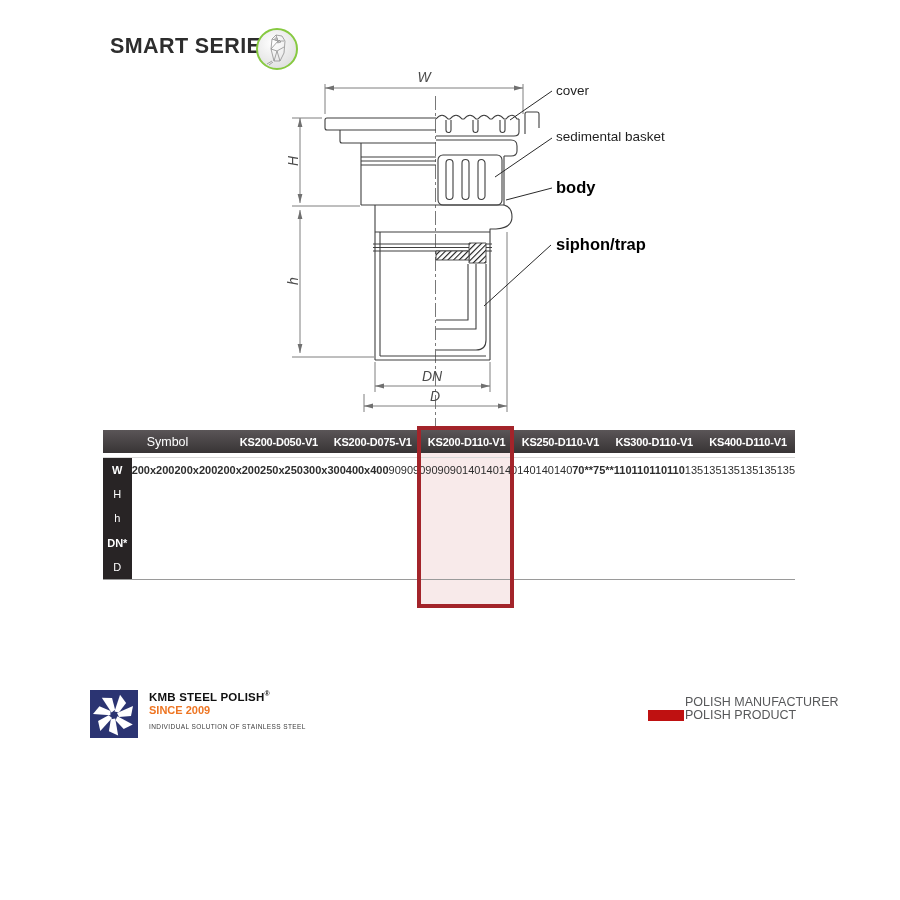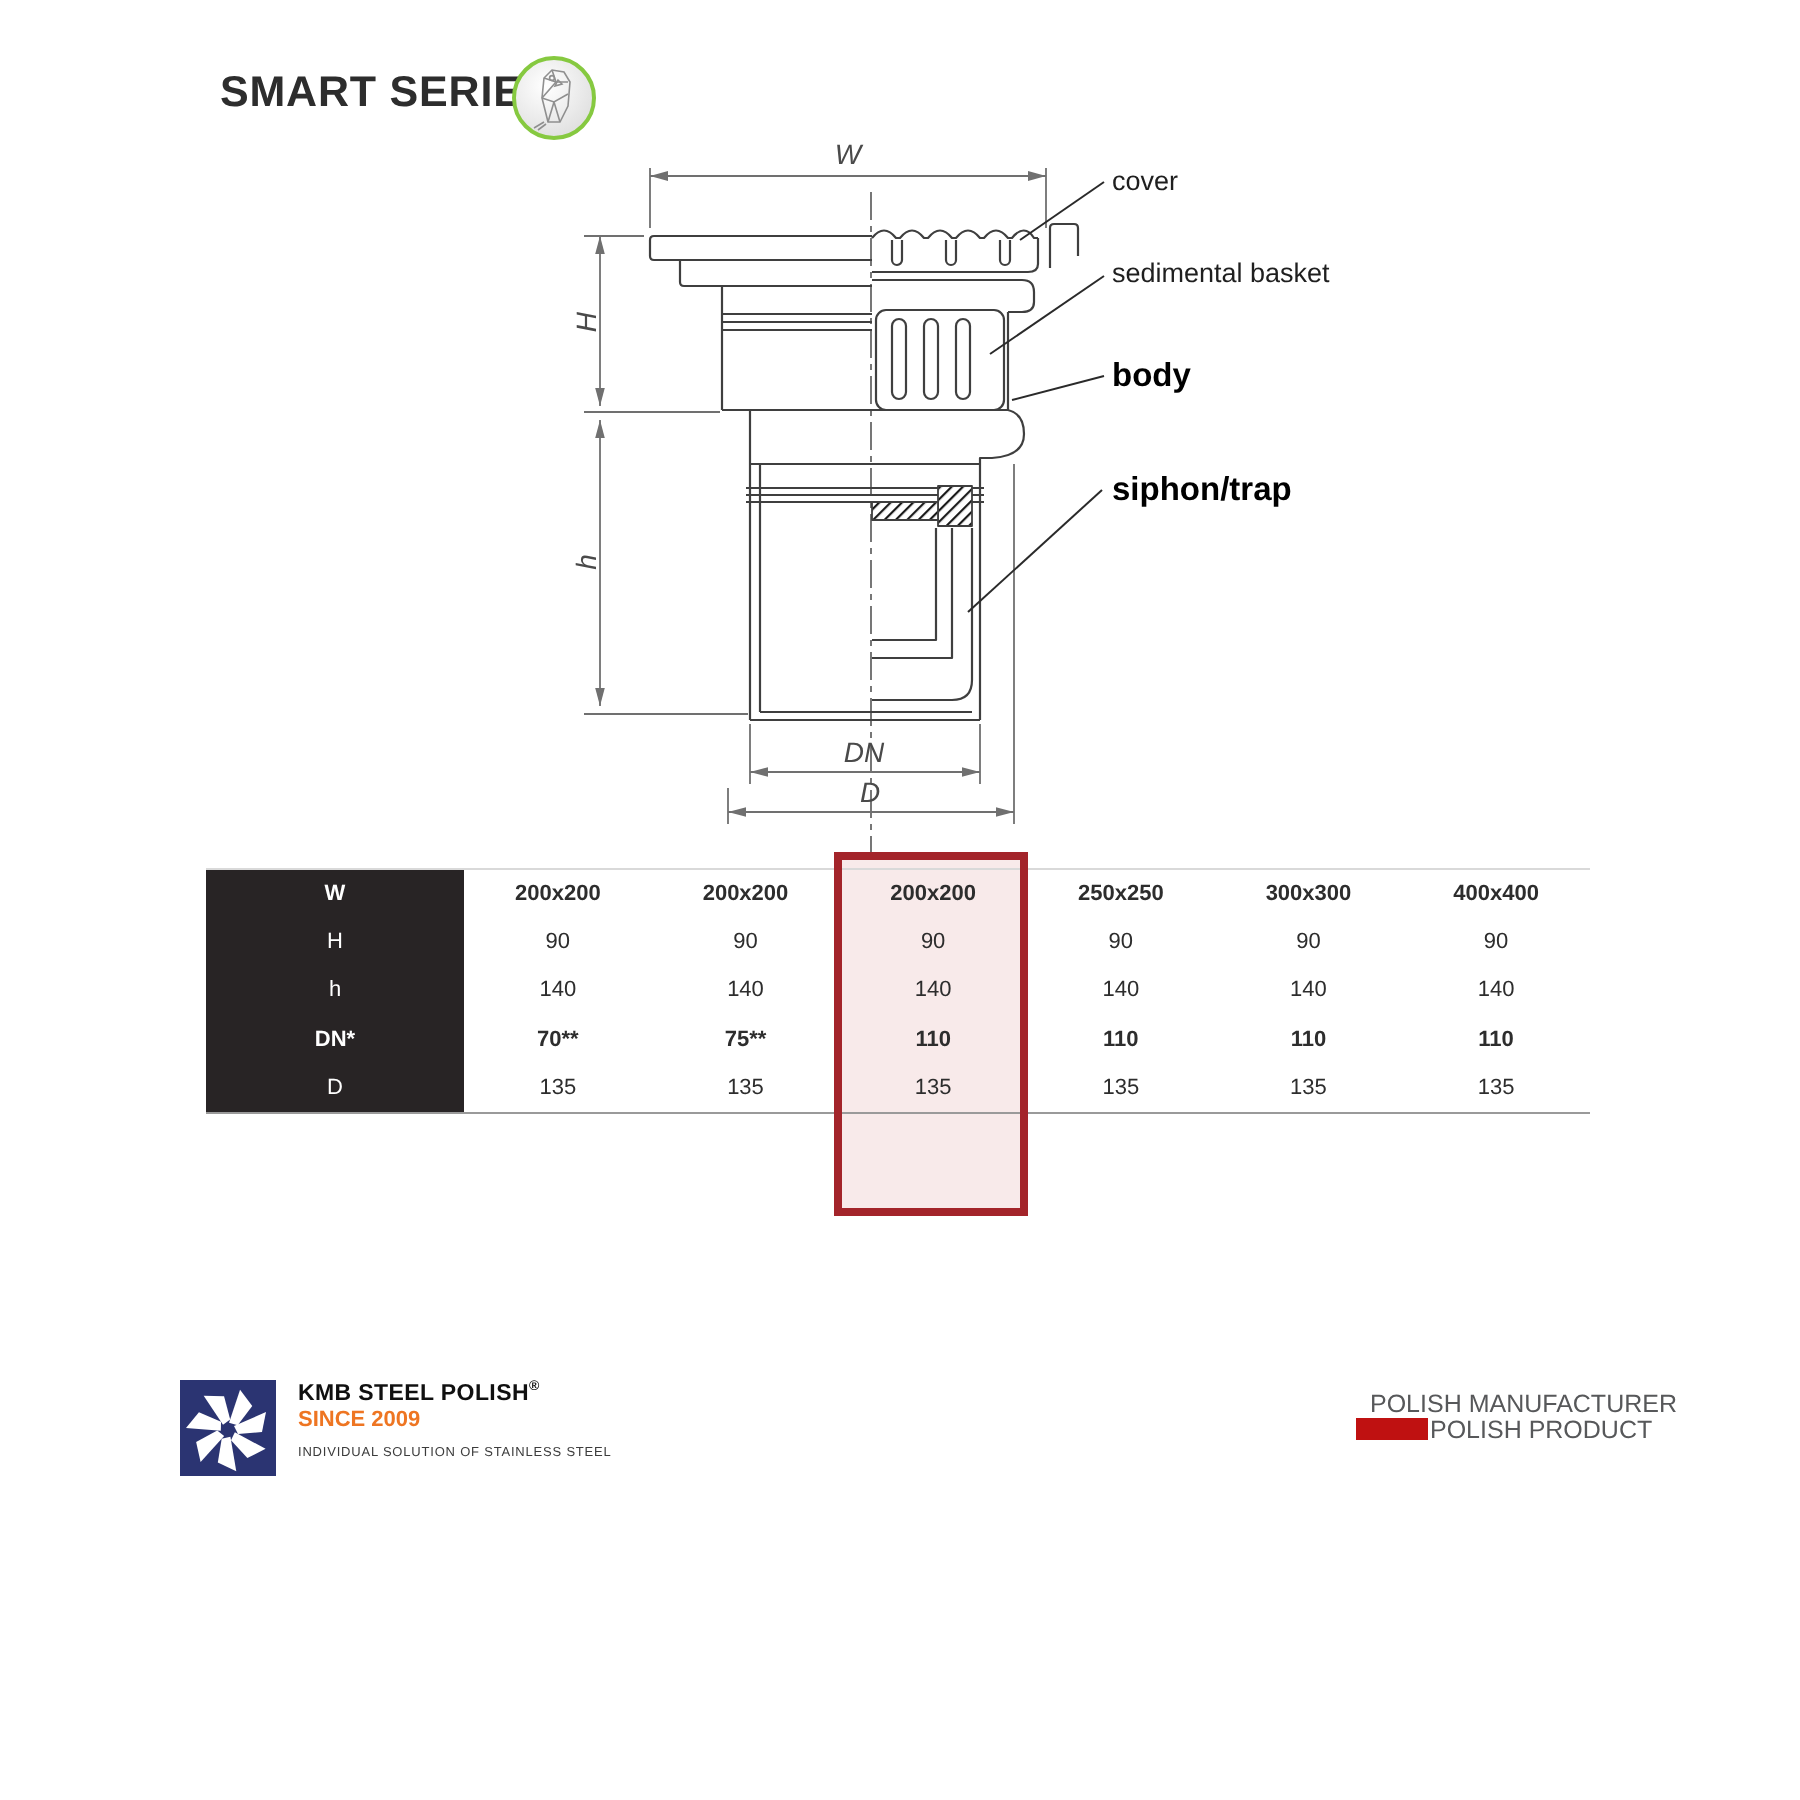--- a/index.html
+++ b/index.html
@@ -26,40 +26,40 @@
   .spec-header .sym{width:129px;text-align:center;font-size:12.5px;}
   .spec-header .col{flex:1;text-align:center;font-weight:bold;font-size:11px;letter-spacing:-0.2px;}
   .spec-body{display:flex;margin-top:4px;border-bottom:1px solid #9a9a9a;border-top:1px solid #d9d9d9;}
   .dim-block{width:129px;background:#282425;color:#fff;display:flex;}
   .dim-caption{width:70px;display:flex;flex-direction:column;justify-content:center;
                align-items:center;font-size:11px;line-height:13px;}
   .dim-caption .cap1{font-weight:bold;}
   .row-labels{flex:1;display:flex;flex-direction:column;}
   .row-labels div{height:24.2px;display:flex;align-items:center;justify-content:center;font-size:11px;}
   .row-labels .b{font-weight:bold;}
-  .grid{flex:1;display:flex;flex-direction:column;}
+  .grid{flex:1;display:flex;flex-direction:row;}
   .grid .r{display:flex;height:24.2px;}
   .grid .c{flex:1;display:flex;align-items:center;justify-content:center;
            font-size:11px;color:#2d2d2d;}
   .grid .r.bold .c{font-weight:bold;}
   .hl-border{position:absolute;left:417px;top:426px;width:97px;height:182px;
              border:4px solid #a3242a;box-sizing:border-box;z-index:3;}
 
   
   .kmb{position:absolute;left:90px;top:690px;display:flex;}
   .kmb-square{width:48px;height:48px;background:#2b3472;}
   .kmb-text{margin-left:11px;padding-top:0px;}
   .brand{font-size:11.5px;font-weight:bold;color:#101010;letter-spacing:0.2px;}
   .brand sup{font-size:7px;}
   .since{font-size:11px;font-weight:bold;color:#ee7522;margin-top:1px;}
   .tagline{font-size:6.5px;color:#3c3c3c;margin-top:7px;letter-spacing:0.4px;}
   .origin{position:absolute;left:648px;top:696px;color:#57585a;font-weight:normal;
           font-size:12.5px;line-height:13px;}
   .origin .r1{margin-left:37px;}
-  .origin .r2{display:flex;margin-left:30px;}
+  .origin .r2{display:flex;align-items:center;}
   .flag-bar{width:36px;height:11px;background:#bf1111;margin-right:1px;}
 </style>
 </head>
 <body>
 
 <div class="page">
 
   <div class="series-title">SMART SERIES</div>
   <svg class="owl-logo" viewBox="0 0 44 44">
     <defs>
@@ -168,20 +168,29 @@
     </g>
     <text class="lbl" x="556" y="95">cover</text>
     <text class="lbl" x="556" y="141">sedimental basket</text>
     <text class="lblb" x="556" y="193">body</text>
     <text class="lblb" x="556" y="250">siphon/trap</text>
   </svg>
 
   <div class="hl-underlay" style="background:#f8eaea;"></div>
 
   <div class="spec-table">
+    <div class="spec-header">
+      <div class="sym">Symbol</div>
+      <div class="col">KS200-D050-V1</div>
+      <div class="col">KS200-D075-V1</div>
+      <div class="col">KS200-D110-V1</div>
+      <div class="col">KS250-D110-V1</div>
+      <div class="col">KS300-D110-V1</div>
+      <div class="col">KS400-D110-V1</div>
+    </div>
     <div class="spec-body">
       <div class="dim-block">
         <div class="row-labels">
           <div class="b">W</div>
           <div>H</div>
           <div>h</div>
           <div class="b">DN*</div>
           <div>D</div>
         </div>
       </div>

